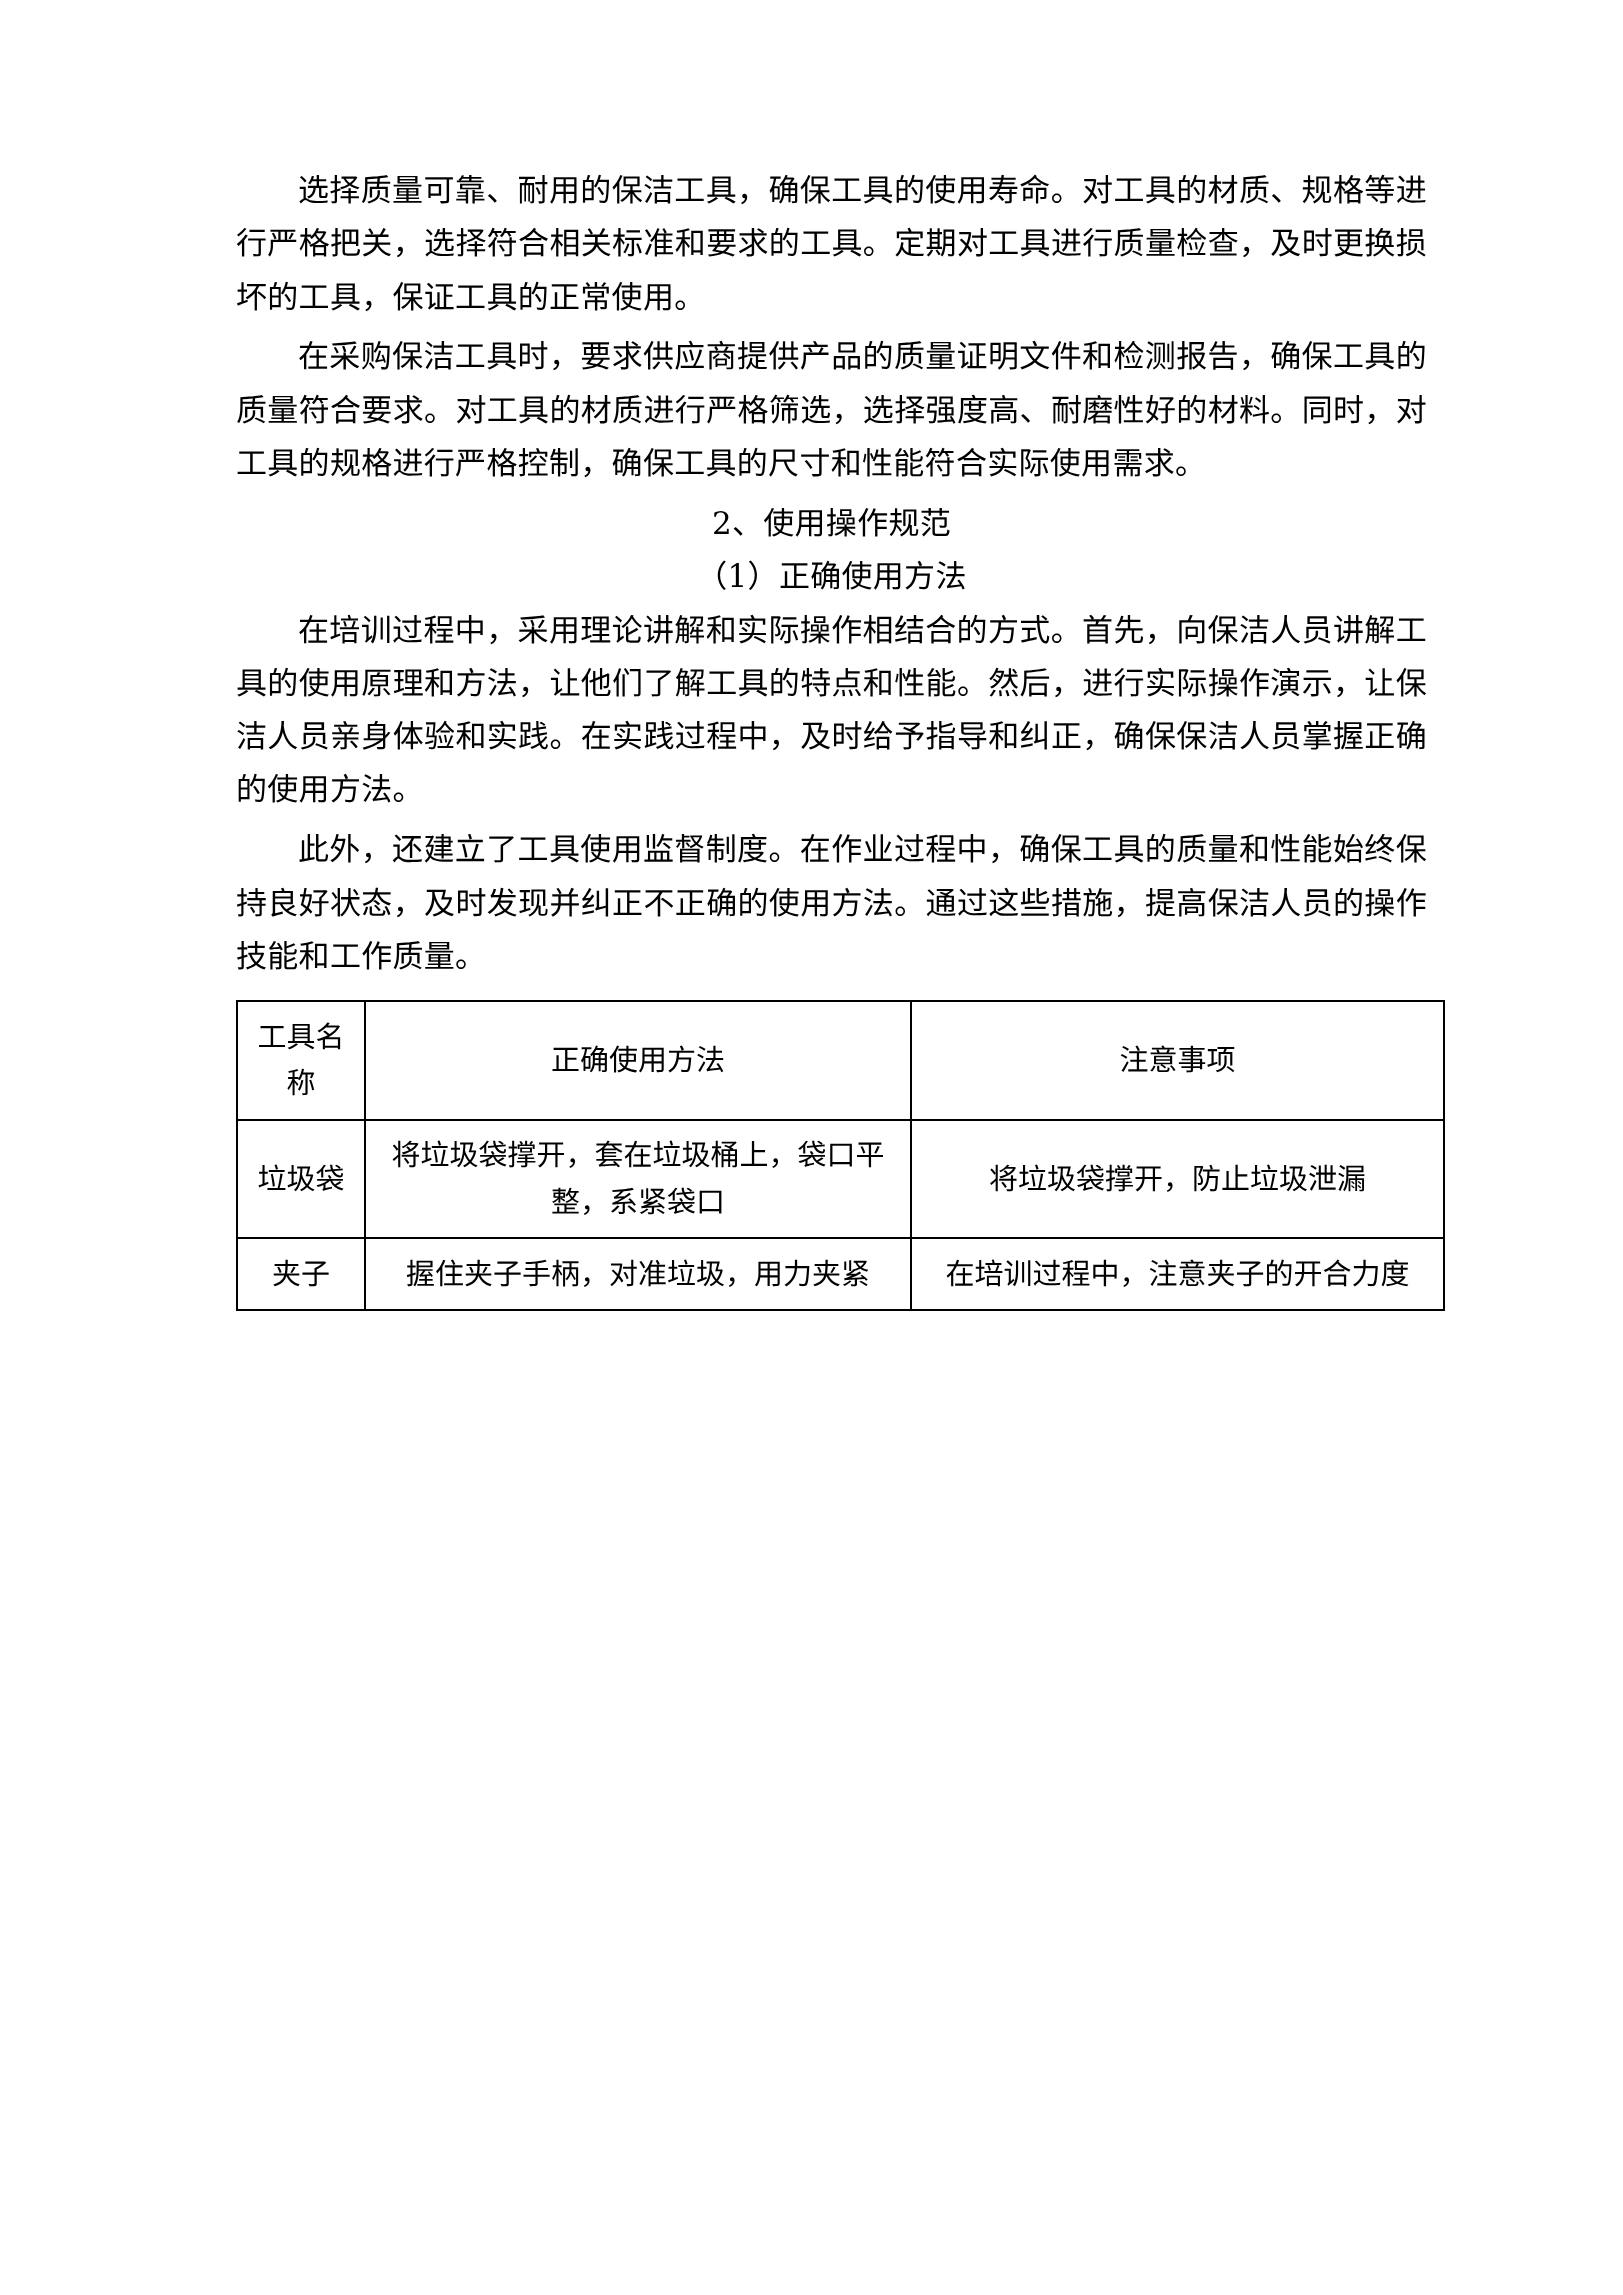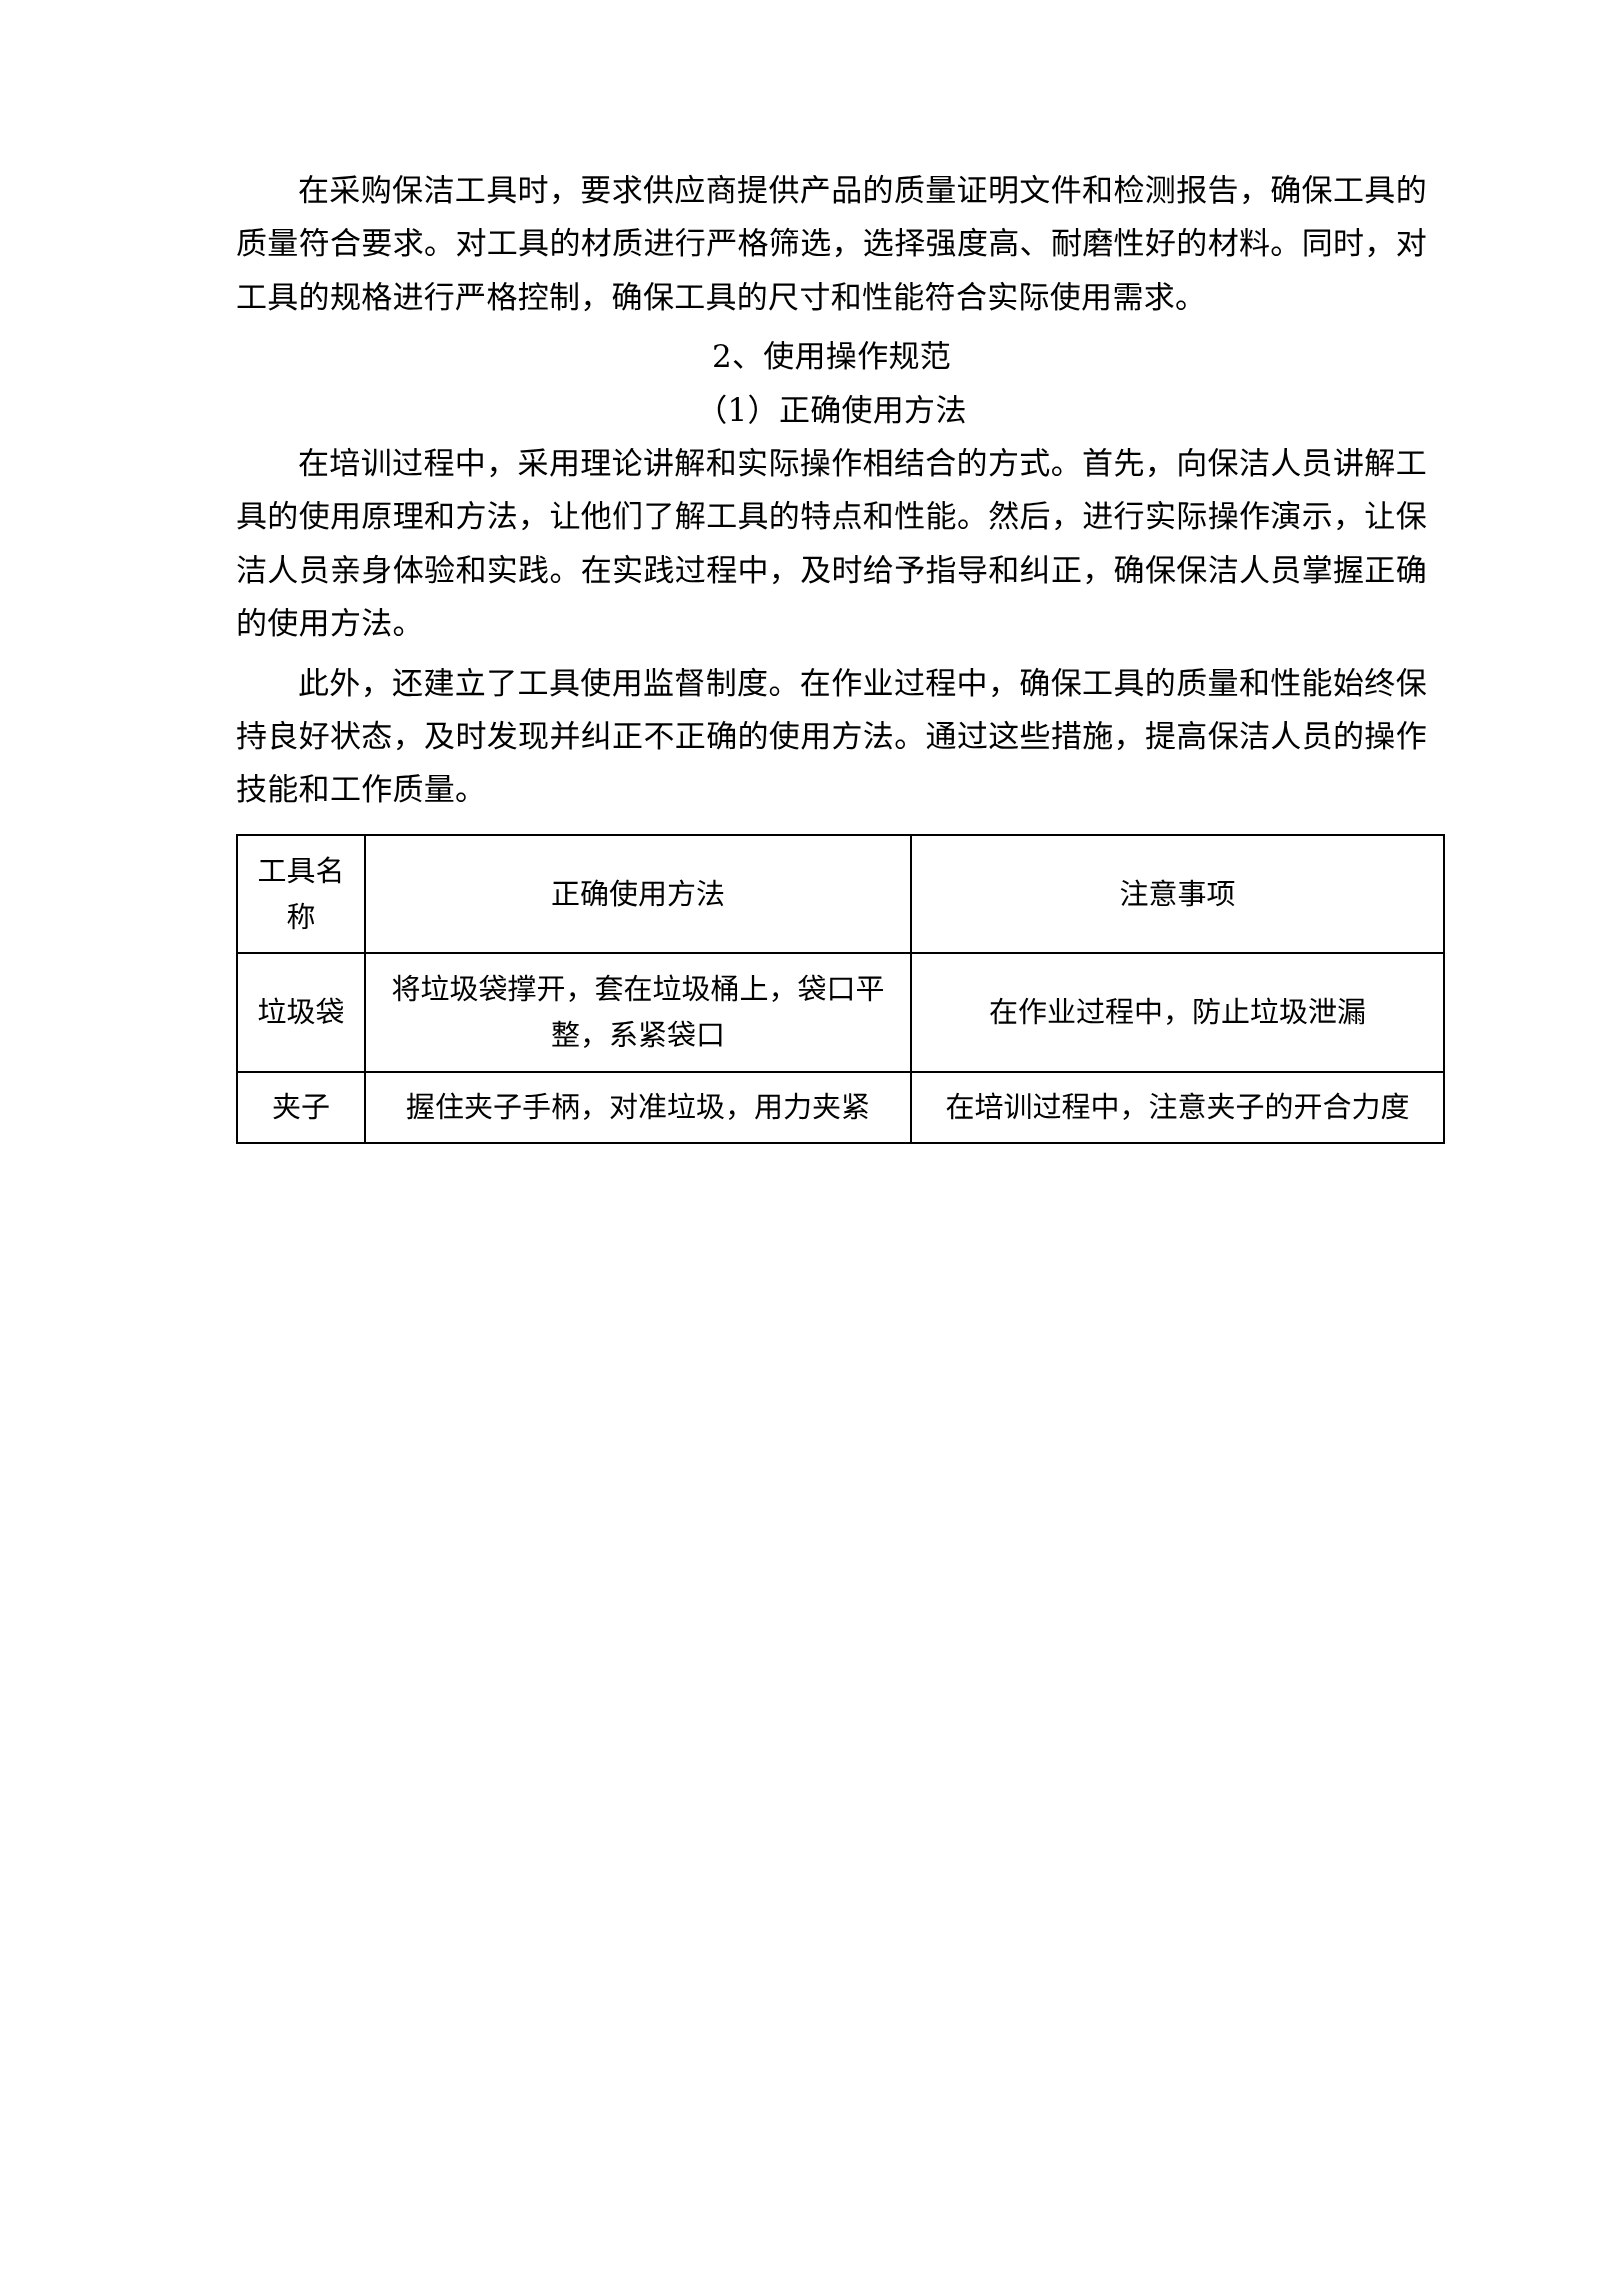--- a/index.html
+++ b/index.html
@@ -55,39 +55,40 @@
   td.col-name { width: 105px; }
   td.col-method { width: 523px; }
   td.col-notes { width: 510px; }
   .cell-head { font-size: 29.4px; }
 </style>
 </head>
 <body>
 
 <div class="page">
 
+  <p class="para">选择质量可靠、耐用的保洁工具，确保工具的使用寿命。对工具的材质、规格等进行严格把关，选择符合相关标准和要求的工具。定期对工具进行质量检查，及时更换损坏的工具，保证工具的正常使用。</p>
   <p class="para">在采购保洁工具时，要求供应商提供产品的质量证明文件和检测报告，确保工具的质量符合要求。对工具的材质进行严格筛选，选择强度高、耐磨性好的材料。同时，对工具的规格进行严格控制，确保工具的尺寸和性能符合实际使用需求。</p>
 
   <p class="heading">2、使用操作规范</p>
   <p class="heading">（1）正确使用方法</p>
 
   <p class="para">在培训过程中，采用理论讲解和实际操作相结合的方式。首先，向保洁人员讲解工具的使用原理和方法，让他们了解工具的特点和性能。然后，进行实际操作演示，让保洁人员亲身体验和实践。在实践过程中，及时给予指导和纠正，确保保洁人员掌握正确的使用方法。</p>
   <p class="para">此外，还建立了工具使用监督制度。在作业过程中，确保工具的质量和性能始终保持良好状态，及时发现并纠正不正确的使用方法。通过这些措施，提高保洁人员的操作技能和工作质量。</p>
 
   <table class="tools-table">
     <tbody>
       <tr>
         <td class="col-name cell-head">工具名称</td>
         <td class="col-method cell-head">正确使用方法</td>
         <td class="col-notes cell-head">注意事项</td>
       </tr>
       <tr>
         <td class="col-name">垃圾袋</td>
         <td class="col-method">将垃圾袋撑开，套在垃圾桶上，袋口平整，系紧袋口</td>
-        <td class="col-notes">在作业过程中，防止垃圾泄漏</td>
+        <td class="col-notes">将垃圾袋撑开，防止垃圾泄漏</td>
       </tr>
       <tr>
         <td class="col-name">夹子</td>
         <td class="col-method">握住夹子手柄，对准垃圾，用力夹紧</td>
         <td class="col-notes">在培训过程中，注意夹子的开合力度</td>
       </tr>
     </tbody>
   </table>
 
 </div>

